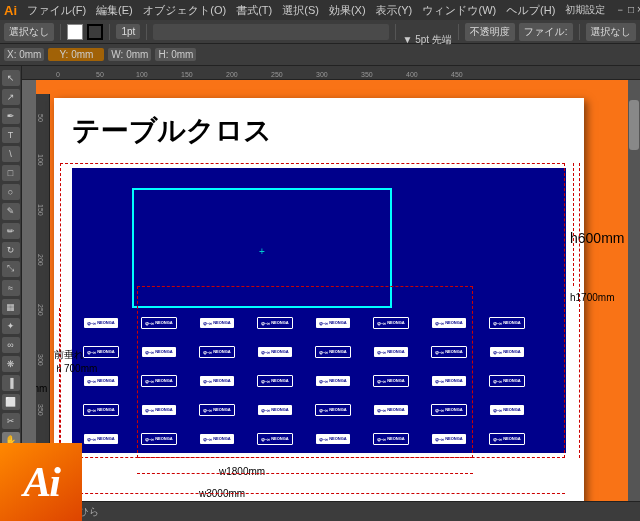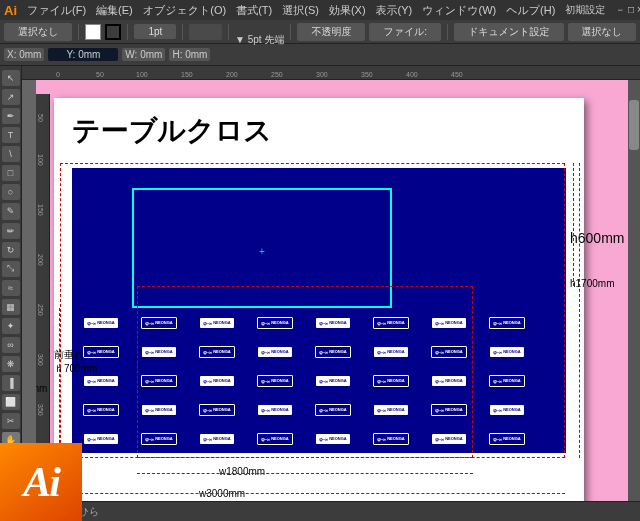--- a/index.html
+++ b/index.html
@@ -25,21 +25,21 @@
       display: flex;
       align-items: center;
       padding: 0 4px;
       gap: 4px;
       border-bottom: 1px solid #222;
     }
     .toolbar-item {
       background: #555;
       color: #ddd;
       font-size: 10px;
-      padding: 2px 14px;
+      padding: 2px 5px;
       border-radius: 2px;
       white-space: nowrap;
       cursor: pointer;
     }
     .toolbar-sep { width: 1px; height: 16px; background: #555; margin: 0 2px; }
 
     
     .toolbar2 {
       background: #3c3c3c;
       height: 22px;
@@ -114,21 +114,21 @@
       left: 0;
       bottom: 0;
     }
 
     .canvas-content {
       position: absolute;
       top: 14px;
       left: 14px;
       right: 12px;
       bottom: 0;
-      background: #f9a8d4;
+      background: #f97316;
       overflow: hidden;
     }
 
     
     .artboard {
       position: absolute;
       top: 18px;
       left: 18px;
       width: 530px;
       height: 430px;
@@ -275,27 +275,26 @@
   <div class="toolbar-sep"></div>
   <div class="toolbar-item">1pt</div>
   <div class="toolbar-sep"></div>
   <div style="flex:1;background:#4a4a4a;height:16px;border-radius:2px;"></div>
   <div class="toolbar-sep"></div>
   <div style="font-size:10px;color:#ccc;margin-top:16px;">▼ 5pt 先端</div>
   <div class="toolbar-sep"></div>
   <div class="toolbar-item">不透明度</div>
   <div class="toolbar-item">ファイル:</div>
   <div class="toolbar-sep"></div>
-  <div class="toolbar-item">ドキュメント設定</div>
   <div class="toolbar-item">選択なし</div>
 </div>
 
 <div class="toolbar2">
   <div class="toolbar2-item" style="background:#555;padding:1px 3px;border-radius:2px;">X: 0mm</div>
-  <div class="toolbar2-item" style="background:#0f172a;padding:1px 18px;border-radius:2px;">Y: 0mm</div>
+  <div class="toolbar2-item" style="background:#a16207;padding:1px 11px;border-radius:2px;">Y: 0mm</div>
   <div class="toolbar2-item" style="background:#555;padding:1px 3px;border-radius:2px;">W: 0mm</div>
   <div class="toolbar2-item" style="background:#555;padding:1px 3px;border-radius:2px;">H: 0mm</div>
   <div style="flex:1;"></div>
 </div>
 
 <div class="main-area">
 
   <div class="left-panel">
     <div class="tool-icon">↖</div>
     <div class="tool-icon">↗</div>
@@ -620,21 +619,21 @@
               </div>
           </div>
         </div>
 
         <div style="position:absolute;top:65px;left:6px;width:505px;height:295px;border:1px dashed #cc0000;pointer-events:none;"></div>
 
         <div style="position:absolute;top:188px;left:83px;width:336px;height:172px;border:1px dashed #cc0000;pointer-events:none;"></div>
 
         <div style="position:absolute;top:132px;left:516px;font-size:14px;color:#000;">h600mm</div>
 
-        <div style="position:absolute;top:180px;left:516px;font-size:10px;color:#000;text-align:right;">h1700mm</div>
+        <div style="position:absolute;top:194px;left:516px;font-size:10px;color:#000;text-align:right;">h1700mm</div>
 
         <div style="position:absolute;top:368px;left:165px;font-size:10px;color:#000;">w1800mm</div>
 
         <div style="position:absolute;top:390px;left:145px;font-size:10px;color:#000;">w3000mm</div>
 
         <div style="position:absolute;top:270px;left:-50px;font-size:10px;color:#000;white-space:nowrap;">
           <div>前垂れ</div>
           <div>ｈ700mm</div>
         </div>
 

